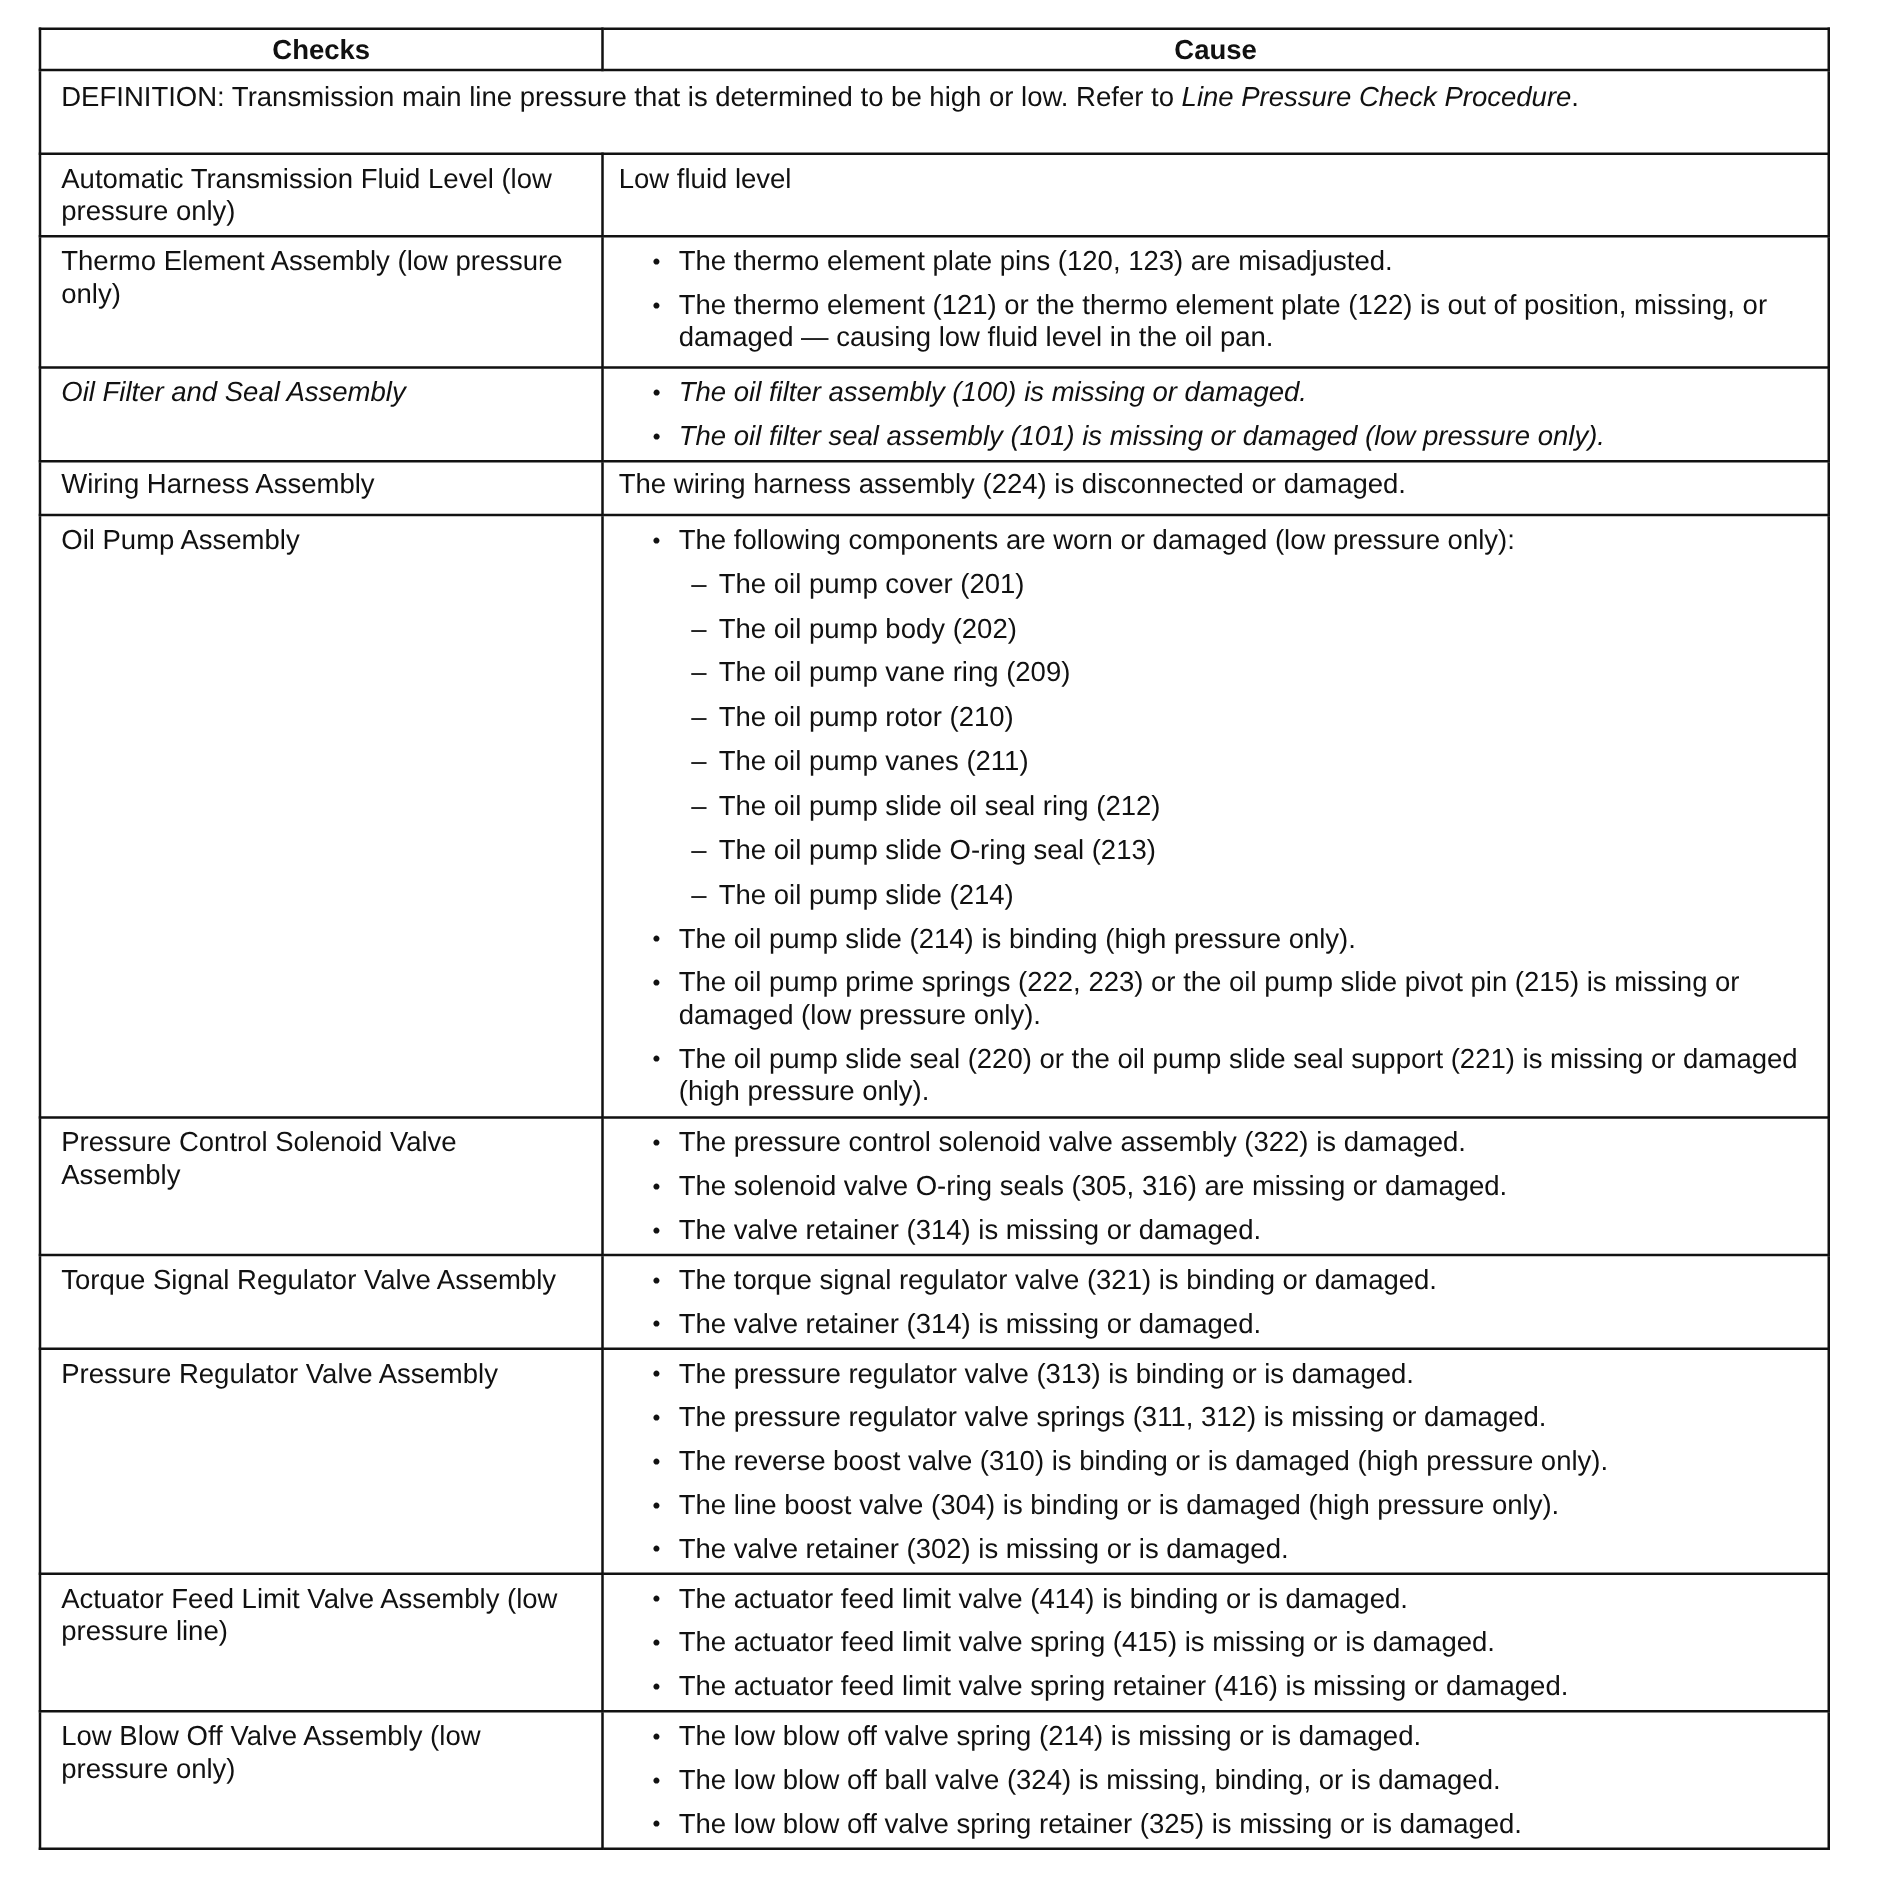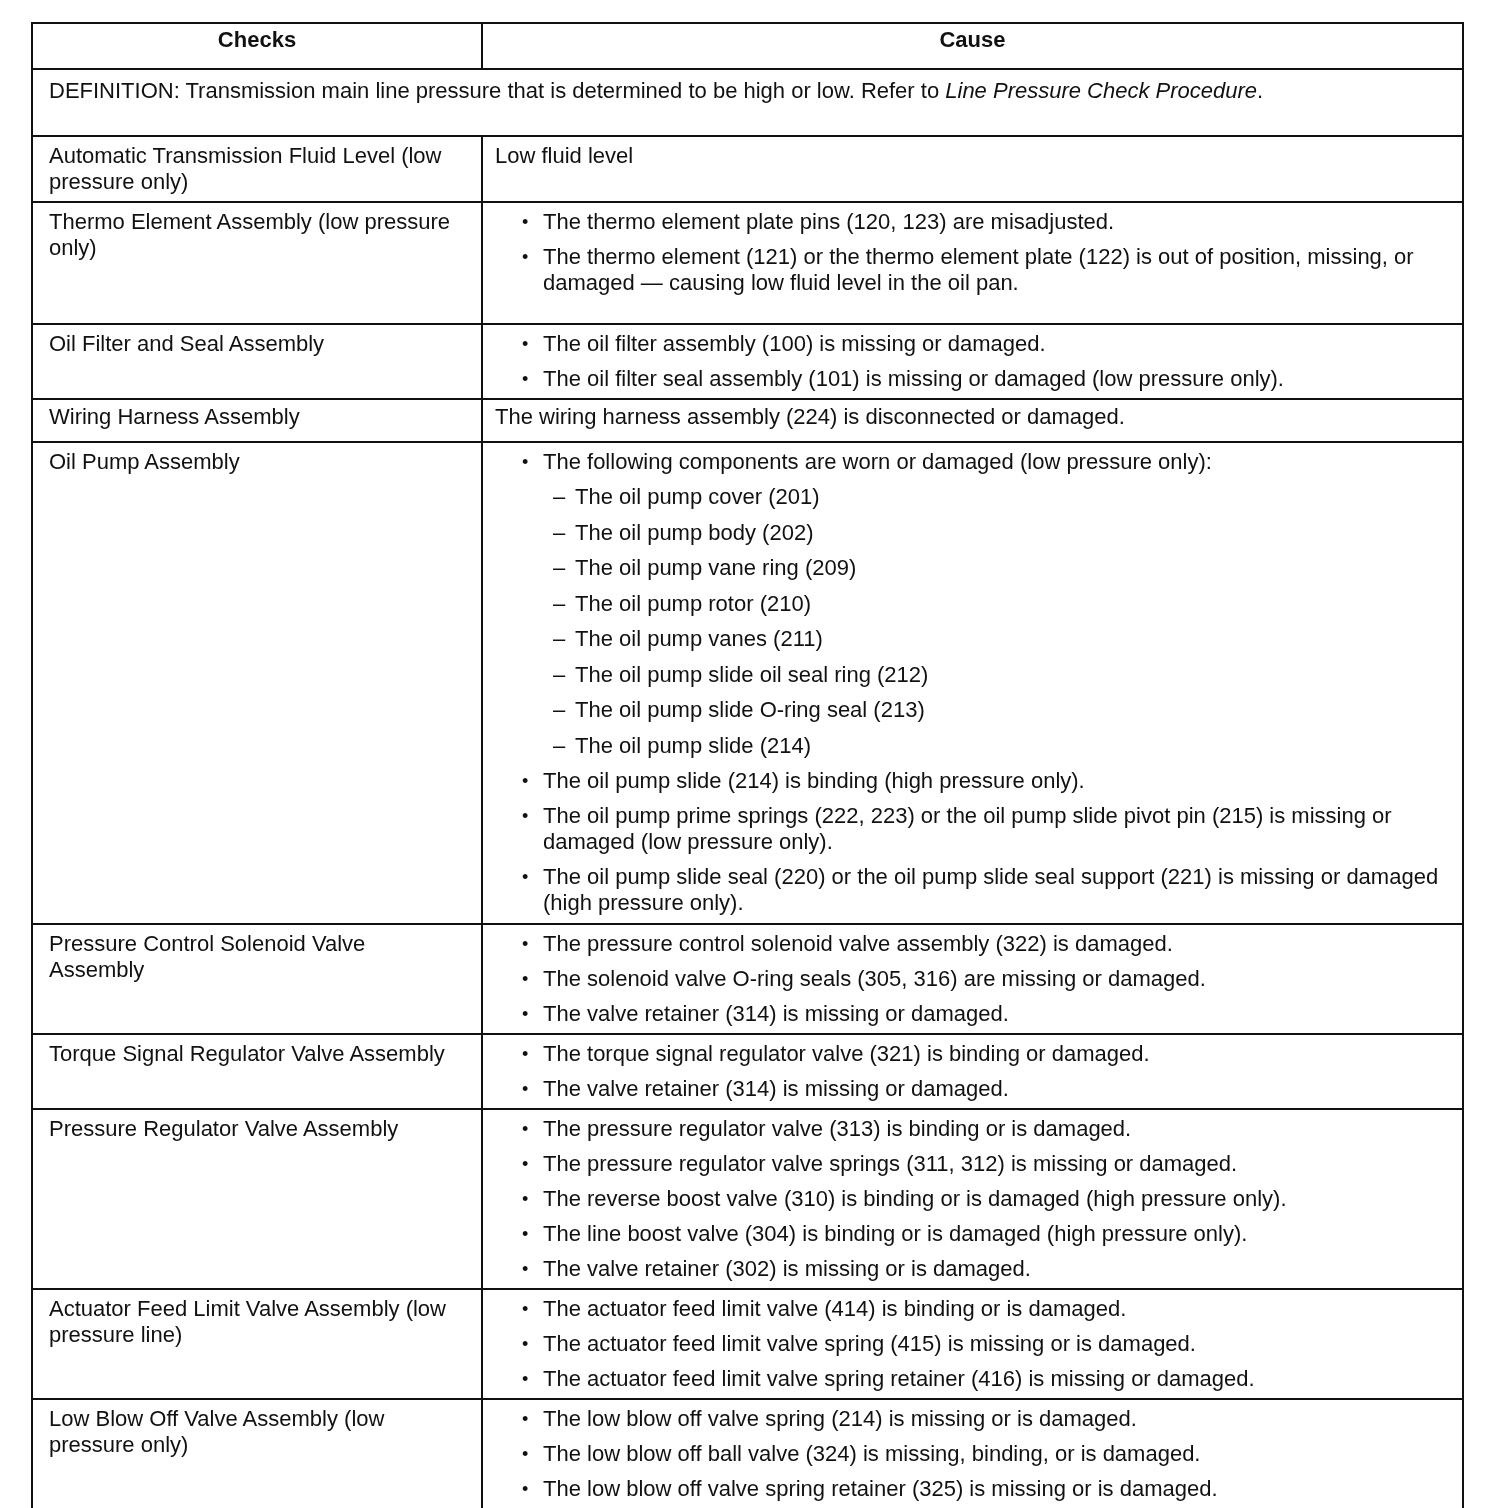--- a/index.html
+++ b/index.html
@@ -17,25 +17,25 @@
   .cause { font-size: 22px; line-height: 26px; padding: 6px 12px 4px 12px !important; border-radius: 14px; }
   .cause-plain { padding-top: 6px; }
   ul.bul { list-style: none; margin: 0; padding: 0 0 0 24px; }
   ul.bul > li { position: relative; padding-left: 24px; margin-bottom: 9px; }
   ul.bul > li:last-child { margin-bottom: 2px; }
   .bullet { position: absolute; left: 3px; top: 0; font-size: 18px; }
   ul.dash { list-style: none; margin: 9px 0 0 0; padding: 0 0 0 10px; }
   ul.dash > li { position: relative; padding-left: 22px; margin-bottom: 9.5px; }
   ul.dash > li:last-child { margin-bottom: 0; }
   .dash-mark { position: absolute; left: 0; top: 0; }
-  tr.r-header { height: 46px; margin-left: 48px; }
+  tr.r-header { height: 33px; margin-left: 48px; }
   tr.r-def { height: 67px; }
   tr.r-atf { height: 64px; }
-  tr.r-thermo { height: 122px; }
-  tr.r-filter { height: 73px; }
+  tr.r-thermo { height: 105px; }
+  tr.r-filter { height: 73px; font-style: italic; }
   tr.r-wiring { height: 43px; }
   tr.r-pump { height: 482px; }
   tr.r-pcs { height: 110px; }
   tr.r-torque { height: 74px; }
   tr.r-prv { height: 179px; }
   tr.r-afl { height: 110px; }
   tr.r-lbo { height: 107px; }
   .wiring-cause { padding: 4px 12px 2px 12px !important; }
   .wiring-check { padding: 4px 16px 2px 16px !important; }
 </style>

